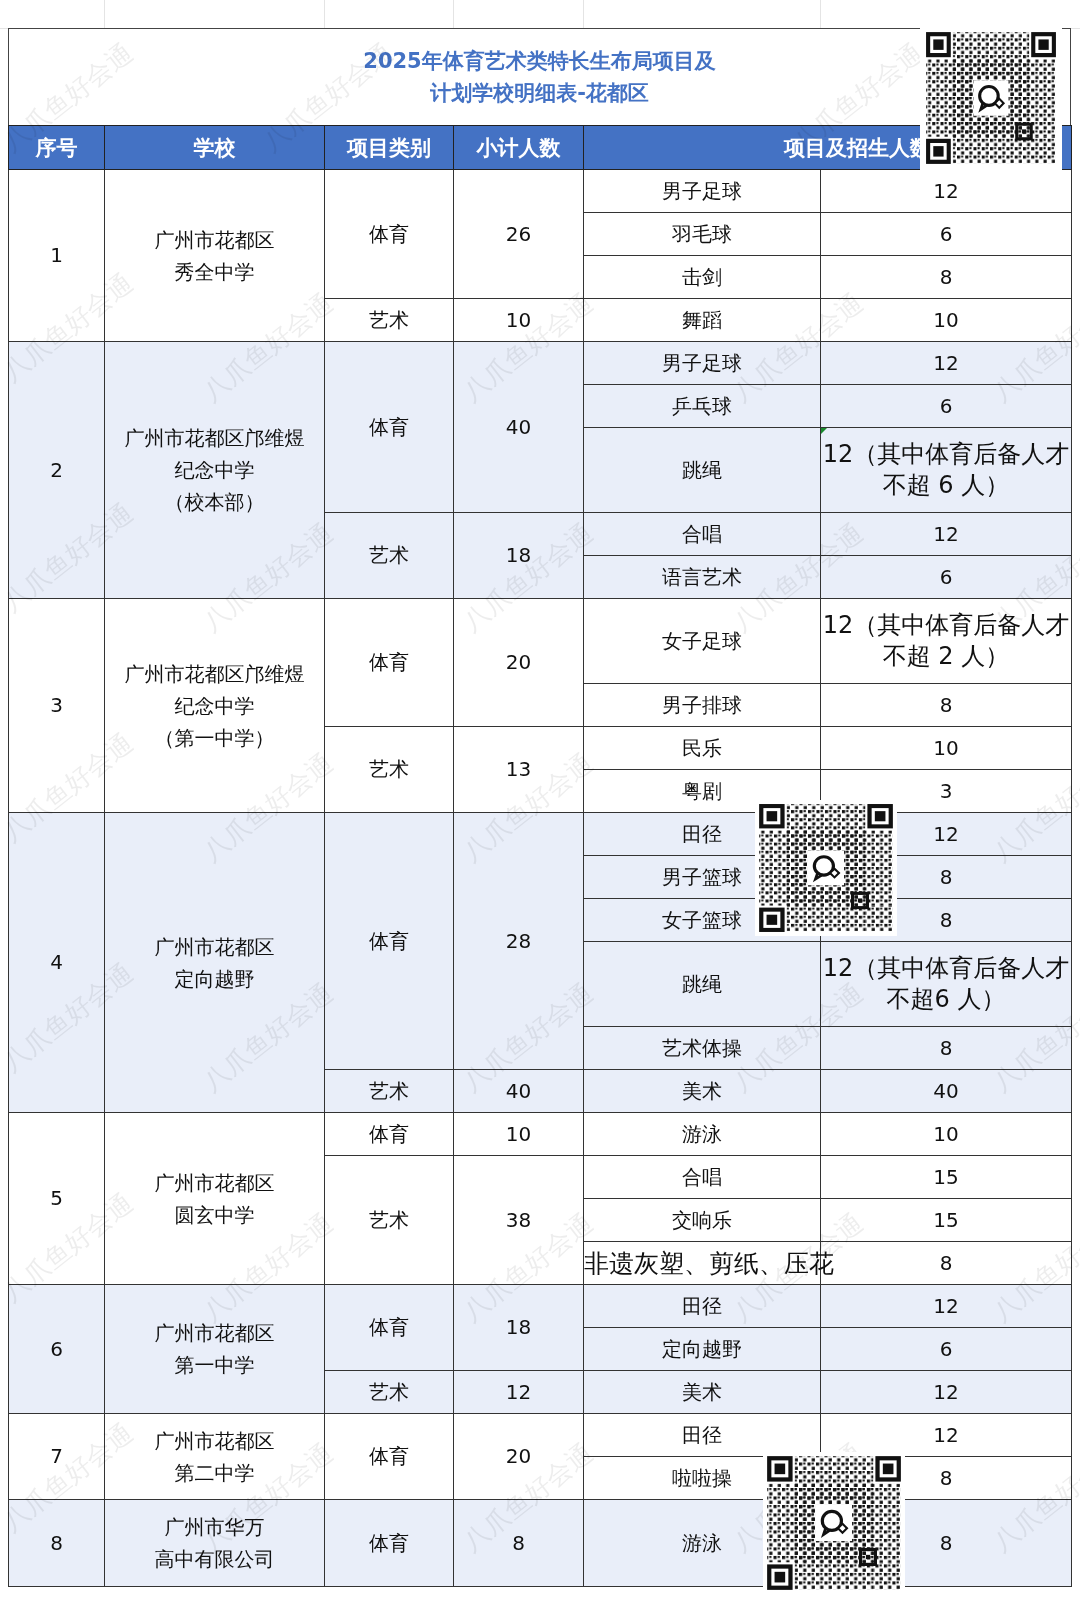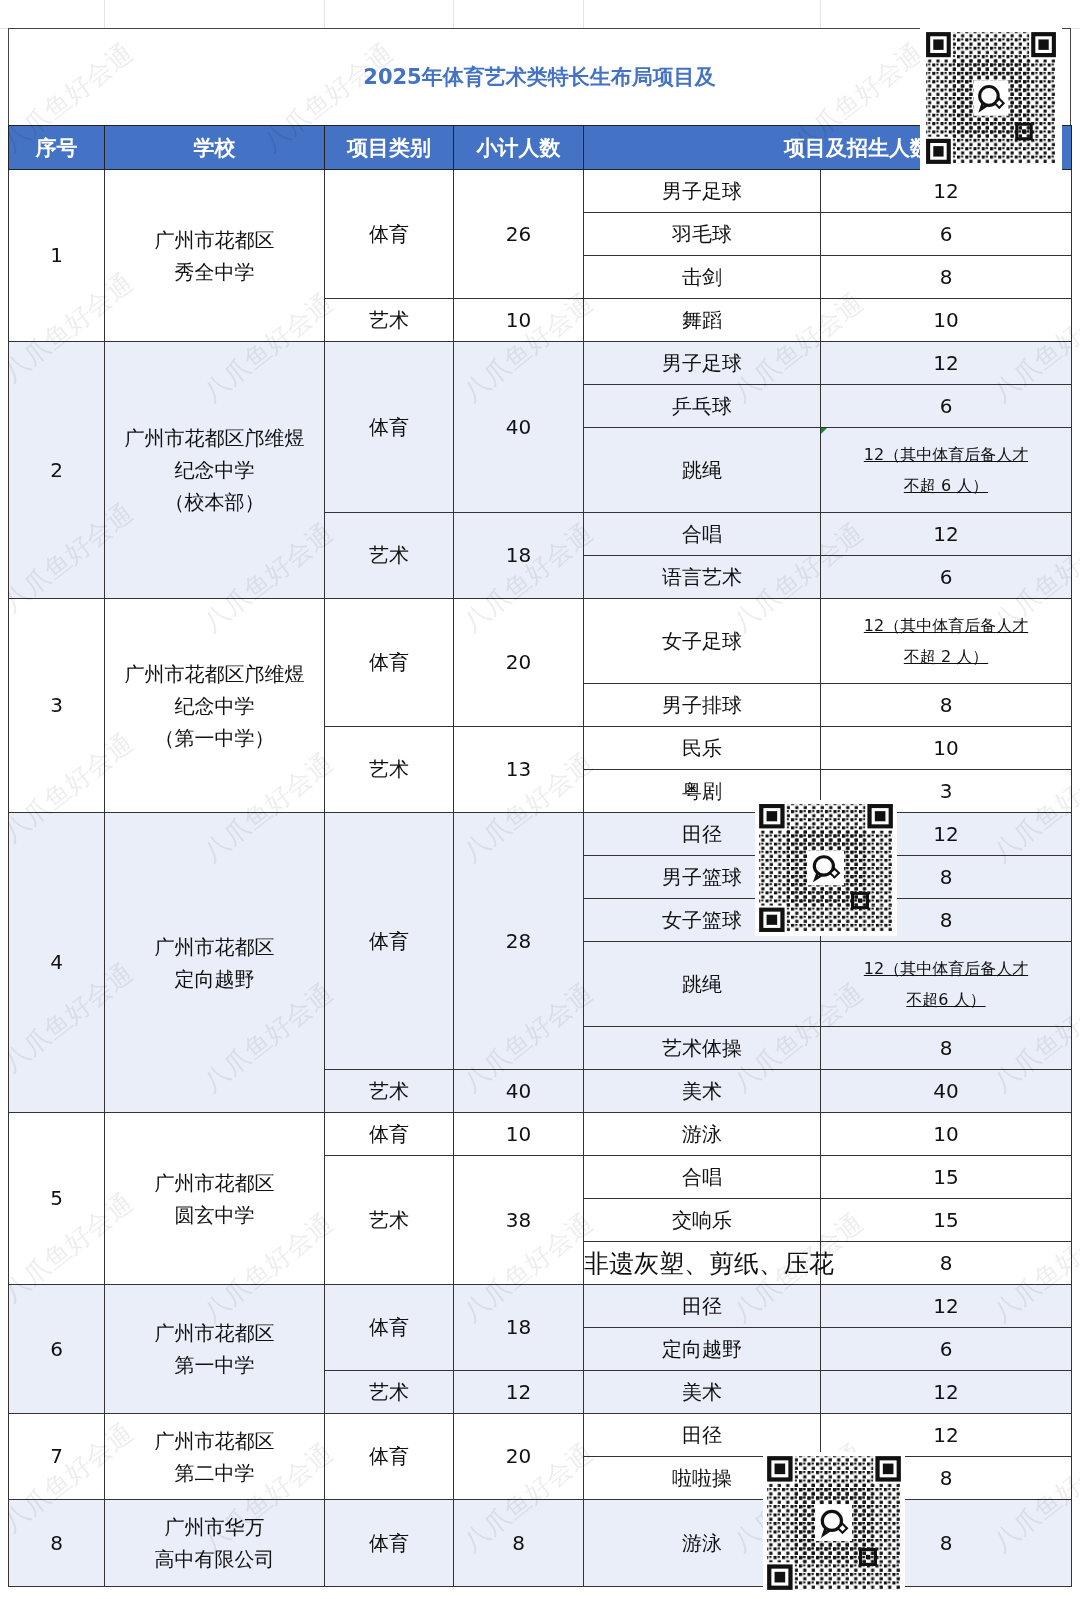--- a/index.html
+++ b/index.html
@@ -12,21 +12,21 @@
   .title-box { height: 96px; border: 1px solid #444; border-bottom: none; background: #fff;
                display: flex; align-items: center; justify-content: center; flex-direction: column; }
   .title-box div { color: #4472c4; font-weight: bold; font-size: 21px; line-height: 32px; letter-spacing: 0px; }
   table { border-collapse: collapse; width: 1063px; table-layout: fixed; }
   th { background: #4472c4; color: #fff; font-weight: bold; font-size: 21px; height: 43px;
        border: 1px solid #222; padding: 0; }
   td { border: 1px solid #333; text-align: center; vertical-align: middle; font-size: 20px;
        height: 42px; padding: 0; line-height: 31px; }
   tr.alt td { background: #e9eef9; }
   td.school { line-height: 32px; }
-  td.note { line-height: 31px; font-size: 16px; text-decoration: underline; }
+  td.note { line-height: 31px; font-size: 24px; }
   td.tall { height: 84px; }
   .qr { position: absolute; background: #fff; padding: 4px; }
   .qr svg { display: block; }
   .wm { position: absolute; color: rgba(0,0,0,0.07); font-size: 26px; transform: rotate(-38deg);
         pointer-events: none; white-space: nowrap; }
   .corner-mark { position: absolute; width: 0; height: 0; border-top: 6px solid #1a8a2e;
                  border-right: 6px solid transparent; }
 </style>
 </head>
 <body>
@@ -35,20 +35,21 @@
   <span style="left:104px"></span>
     <span style="left:324px"></span>
     <span style="left:453px"></span>
   <span style="left:583px"></span>
     <span style="left:820px"></span>
 </div>
 
 <div class="sheet">
   <div class="title-box">
     <div>2025年体育艺术类特长生布局项目及</div>
+    <div>计划学校明细表-花都区</div>
   </div>
   <table>
     <colgroup>
       <col style="width:96px">
         <col style="width:220px">
         <col style="width:129px">
       <col style="width:130px">
         <col style="width:237px">
         <col style="width:251px">
     </colgroup>

